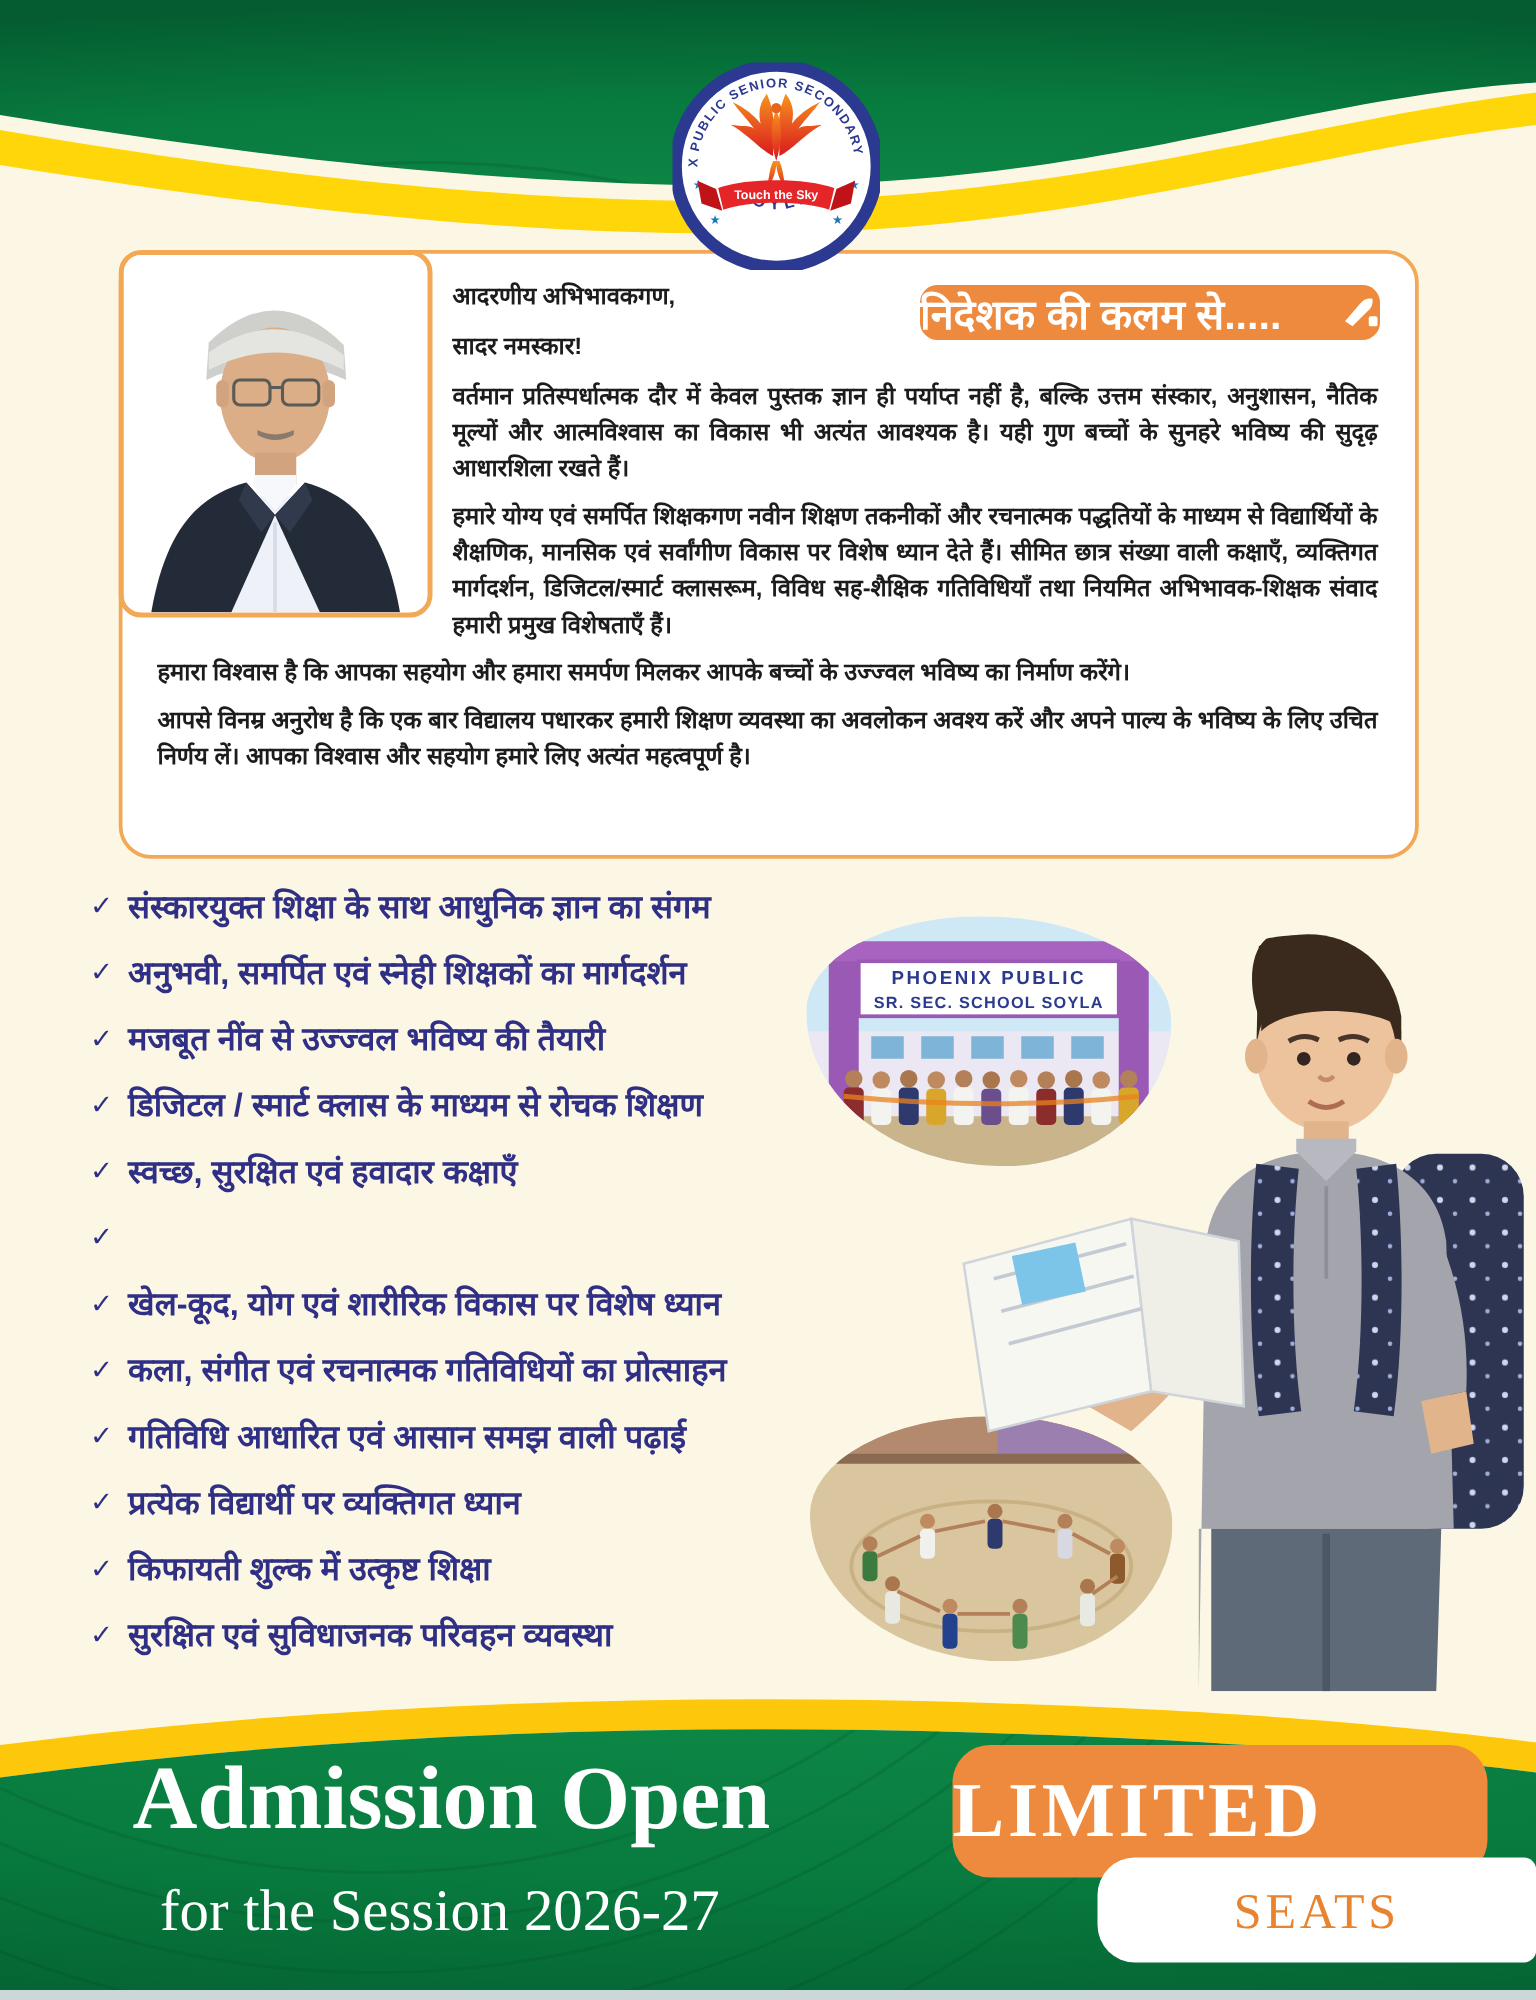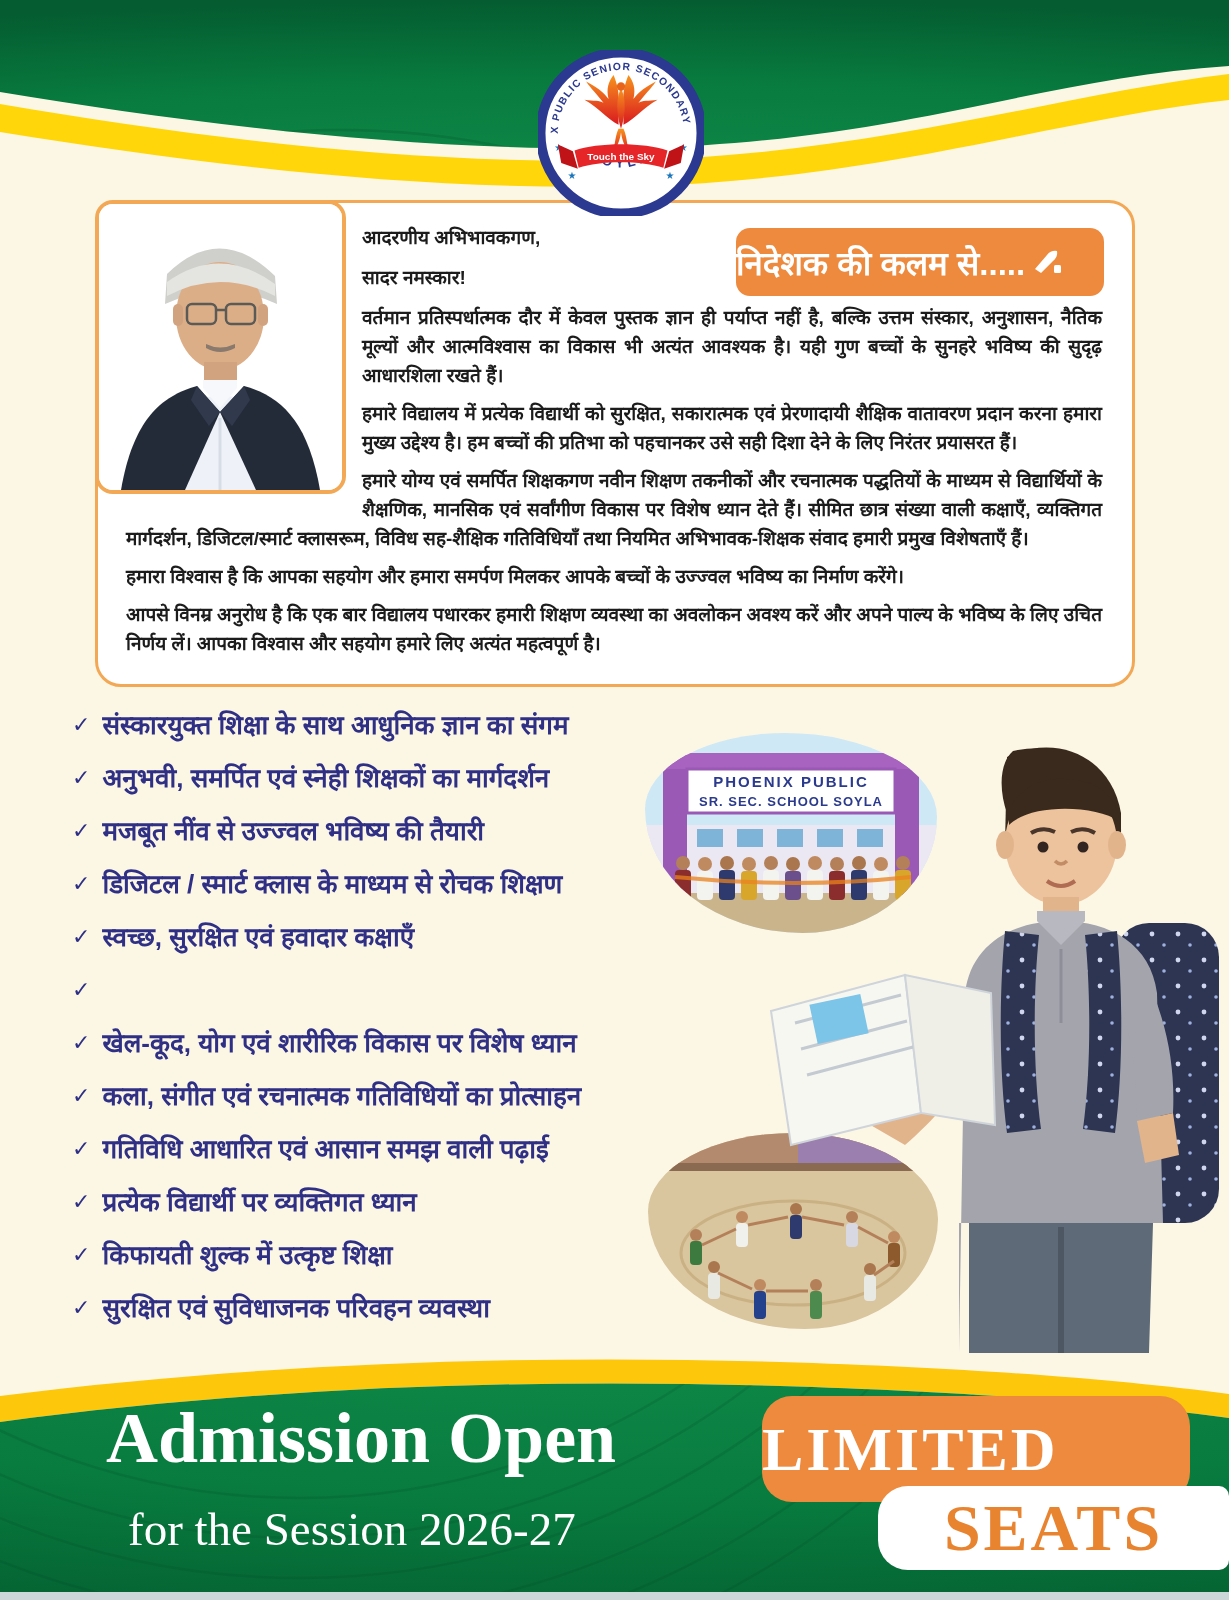--- a/index.html
+++ b/index.html
@@ -7,22 +7,22 @@
   .page{position:relative;width:1229px;height:1600px;overflow:hidden;background:#fcf7e5;}
   svg{display:block;}
 
   
   .header-svg{position:absolute;left:0;top:0;z-index:1;}
   .logo{position:absolute;left:538px;top:50px;width:166px;height:166px;z-index:3;}
 
   
   .msg-box{position:absolute;left:95px;top:200px;width:1040px;height:487px;
            background:#ffffff;border:3px solid #f2a854;border-radius:26px;z-index:2;box-sizing:border-box;}
-  .msg-tab{position:absolute;top:25px;right:28px;width:368px;height:68px;background:#ee8a3d;
-           border-radius:14px;display:flex;align-items:center;justify-content:flex-start;gap:8px;}
+  .msg-tab{position:absolute;top:25px;right:28px;width:368px;height:44px;background:#ee8a3d;
+           border-radius:14px;display:flex;align-items:center;justify-content:space-between;gap:8px;}
   .msg-tab span{color:#ffffff;font-size:33px;font-weight:700;white-space:nowrap;}
   .msg-content{padding:20px 30px 10px 28px;}
   .dir-photo{float:left;width:243px;height:286px;margin:-23px 16px 6px -31px;
              border:4px solid #f2a854;border-radius:18px;background:#fff;overflow:hidden;}
   .msg-content p{margin:0 0 9px 0;font-size:19px;line-height:29px;font-weight:700;color:#1c1c1c;text-align:justify;}
   .msg-content p.sal{margin-bottom:11px;text-align:left;}
   .signature{clear:none;text-align:center;font-size:30px;font-weight:700;color:#111;margin-top:10px;
              font-family:"Liberation Serif",serif;}
 
   
@@ -42,21 +42,21 @@
   .footer-svg{position:absolute;left:0;top:1358px;z-index:1;}
   .admission-title{position:absolute;left:106px;top:1396px;z-index:3;color:#ffffff;
                    font-family:"Liberation Serif",serif;font-weight:700;font-size:72px;line-height:84px;}
   .admission-sub{position:absolute;left:128px;top:1502px;z-index:3;color:#ffffff;
                  font-family:"Liberation Serif",serif;font-weight:400;font-size:47px;}
   .limited-box{position:absolute;left:762px;top:1396px;width:428px;height:106px;background:#ee8a3d;
                border-radius:30px;z-index:3;display:flex;align-items:center;}
   .limited-box span{color:#fff;font-family:"Liberation Serif",serif;font-weight:700;font-size:62px;letter-spacing:3px;}
   .seats-box{position:absolute;left:878px;top:1486px;width:351px;height:84px;background:#ffffff;
              border-radius:30px 10px 10px 30px;z-index:4;display:flex;align-items:center;justify-content:center;}
-  .seats-box span{color:#e8832f;font-family:"Liberation Serif",serif;font-weight:700;font-size:66px;letter-spacing:3px;}
+  .seats-box span{color:#e8832f;font-family:"Liberation Serif",serif;font-weight:400;font-size:40px;letter-spacing:3px;}
 </style>
 </head>
 <body>
 
 <div class="page">
 
   <svg class="header-svg" width="1229" height="215" viewBox="0 0 1229 215">
     <defs>
       <radialGradient id="gTop" cx="50%" cy="130%" r="130%">
         <stop offset="0%" stop-color="#0f8c49"></stop>
@@ -149,21 +149,20 @@
           <path d="M22,286 C34,216 62,192 98,182 L121,208 L86,286 Z" fill="#242b38"></path>
           <path d="M221,286 C209,216 181,192 145,182 L121,208 L157,286 Z" fill="#242b38"></path>
           <path d="M98,182 L121,208 L110,222 L92,196 Z" fill="#303a4c"></path>
           <path d="M145,182 L121,208 L133,222 L151,196 Z" fill="#303a4c"></path>
           <line x1="121" y1="214" x2="121" y2="286" stroke="#d7dde6" stroke-width="3"></line>
         </svg>
       </div>
       <p class="sal">आदरणीय अभिभावकगण,</p>
       <p class="sal">सादर नमस्कार!</p>
       <p>वर्तमान प्रतिस्पर्धात्मक दौर में केवल पुस्तक ज्ञान ही पर्याप्त नहीं है, बल्कि उत्तम संस्कार, अनुशासन, नैतिक मूल्यों और आत्मविश्वास का विकास भी अत्यंत आवश्यक है। यही गुण बच्चों के सुनहरे भविष्य की सुदृढ़ आधारशिला रखते हैं।</p>
-      <p>हमारे विद्यालय में प्रत्येक विद्यार्थी को सुरक्षित, सकारात्मक एवं प्रेरणादायी शैक्षिक वातावरण प्रदान करना हमारा मुख्य उद्देश्य है। हम बच्चों की प्रतिभा को पहचानकर उसे सही दिशा देने के लिए निरंतर प्रयासरत हैं।</p>
       <p>हमारे योग्य एवं समर्पित शिक्षकगण नवीन शिक्षण तकनीकों और रचनात्मक पद्धतियों के माध्यम से विद्यार्थियों के शैक्षणिक, मानसिक एवं सर्वांगीण विकास पर विशेष ध्यान देते हैं। सीमित छात्र संख्या वाली कक्षाएँ, व्यक्तिगत मार्गदर्शन, डिजिटल/स्मार्ट क्लासरूम, विविध सह-शैक्षिक गतिविधियाँ तथा नियमित अभिभावक-शिक्षक संवाद हमारी प्रमुख विशेषताएँ हैं।</p>
       <p>हमारा विश्वास है कि आपका सहयोग और हमारा समर्पण मिलकर आपके बच्चों के उज्ज्वल भविष्य का निर्माण करेंगे।</p>
       <p>आपसे विनम्र अनुरोध है कि एक बार विद्यालय पधारकर हमारी शिक्षण व्यवस्था का अवलोकन अवश्य करें और अपने पाल्य के भविष्य के लिए उचित निर्णय लें। आपका विश्वास और सहयोग हमारे लिए अत्यंत महत्वपूर्ण है।</p>
     </div>
   </div>
 
   <div class="features">
     <div class="feat">
         <span class="chk">✓</span>
         <span class="txt">संस्कारयुक्त शिक्षा के साथ आधुनिक ज्ञान का संगम</span>

